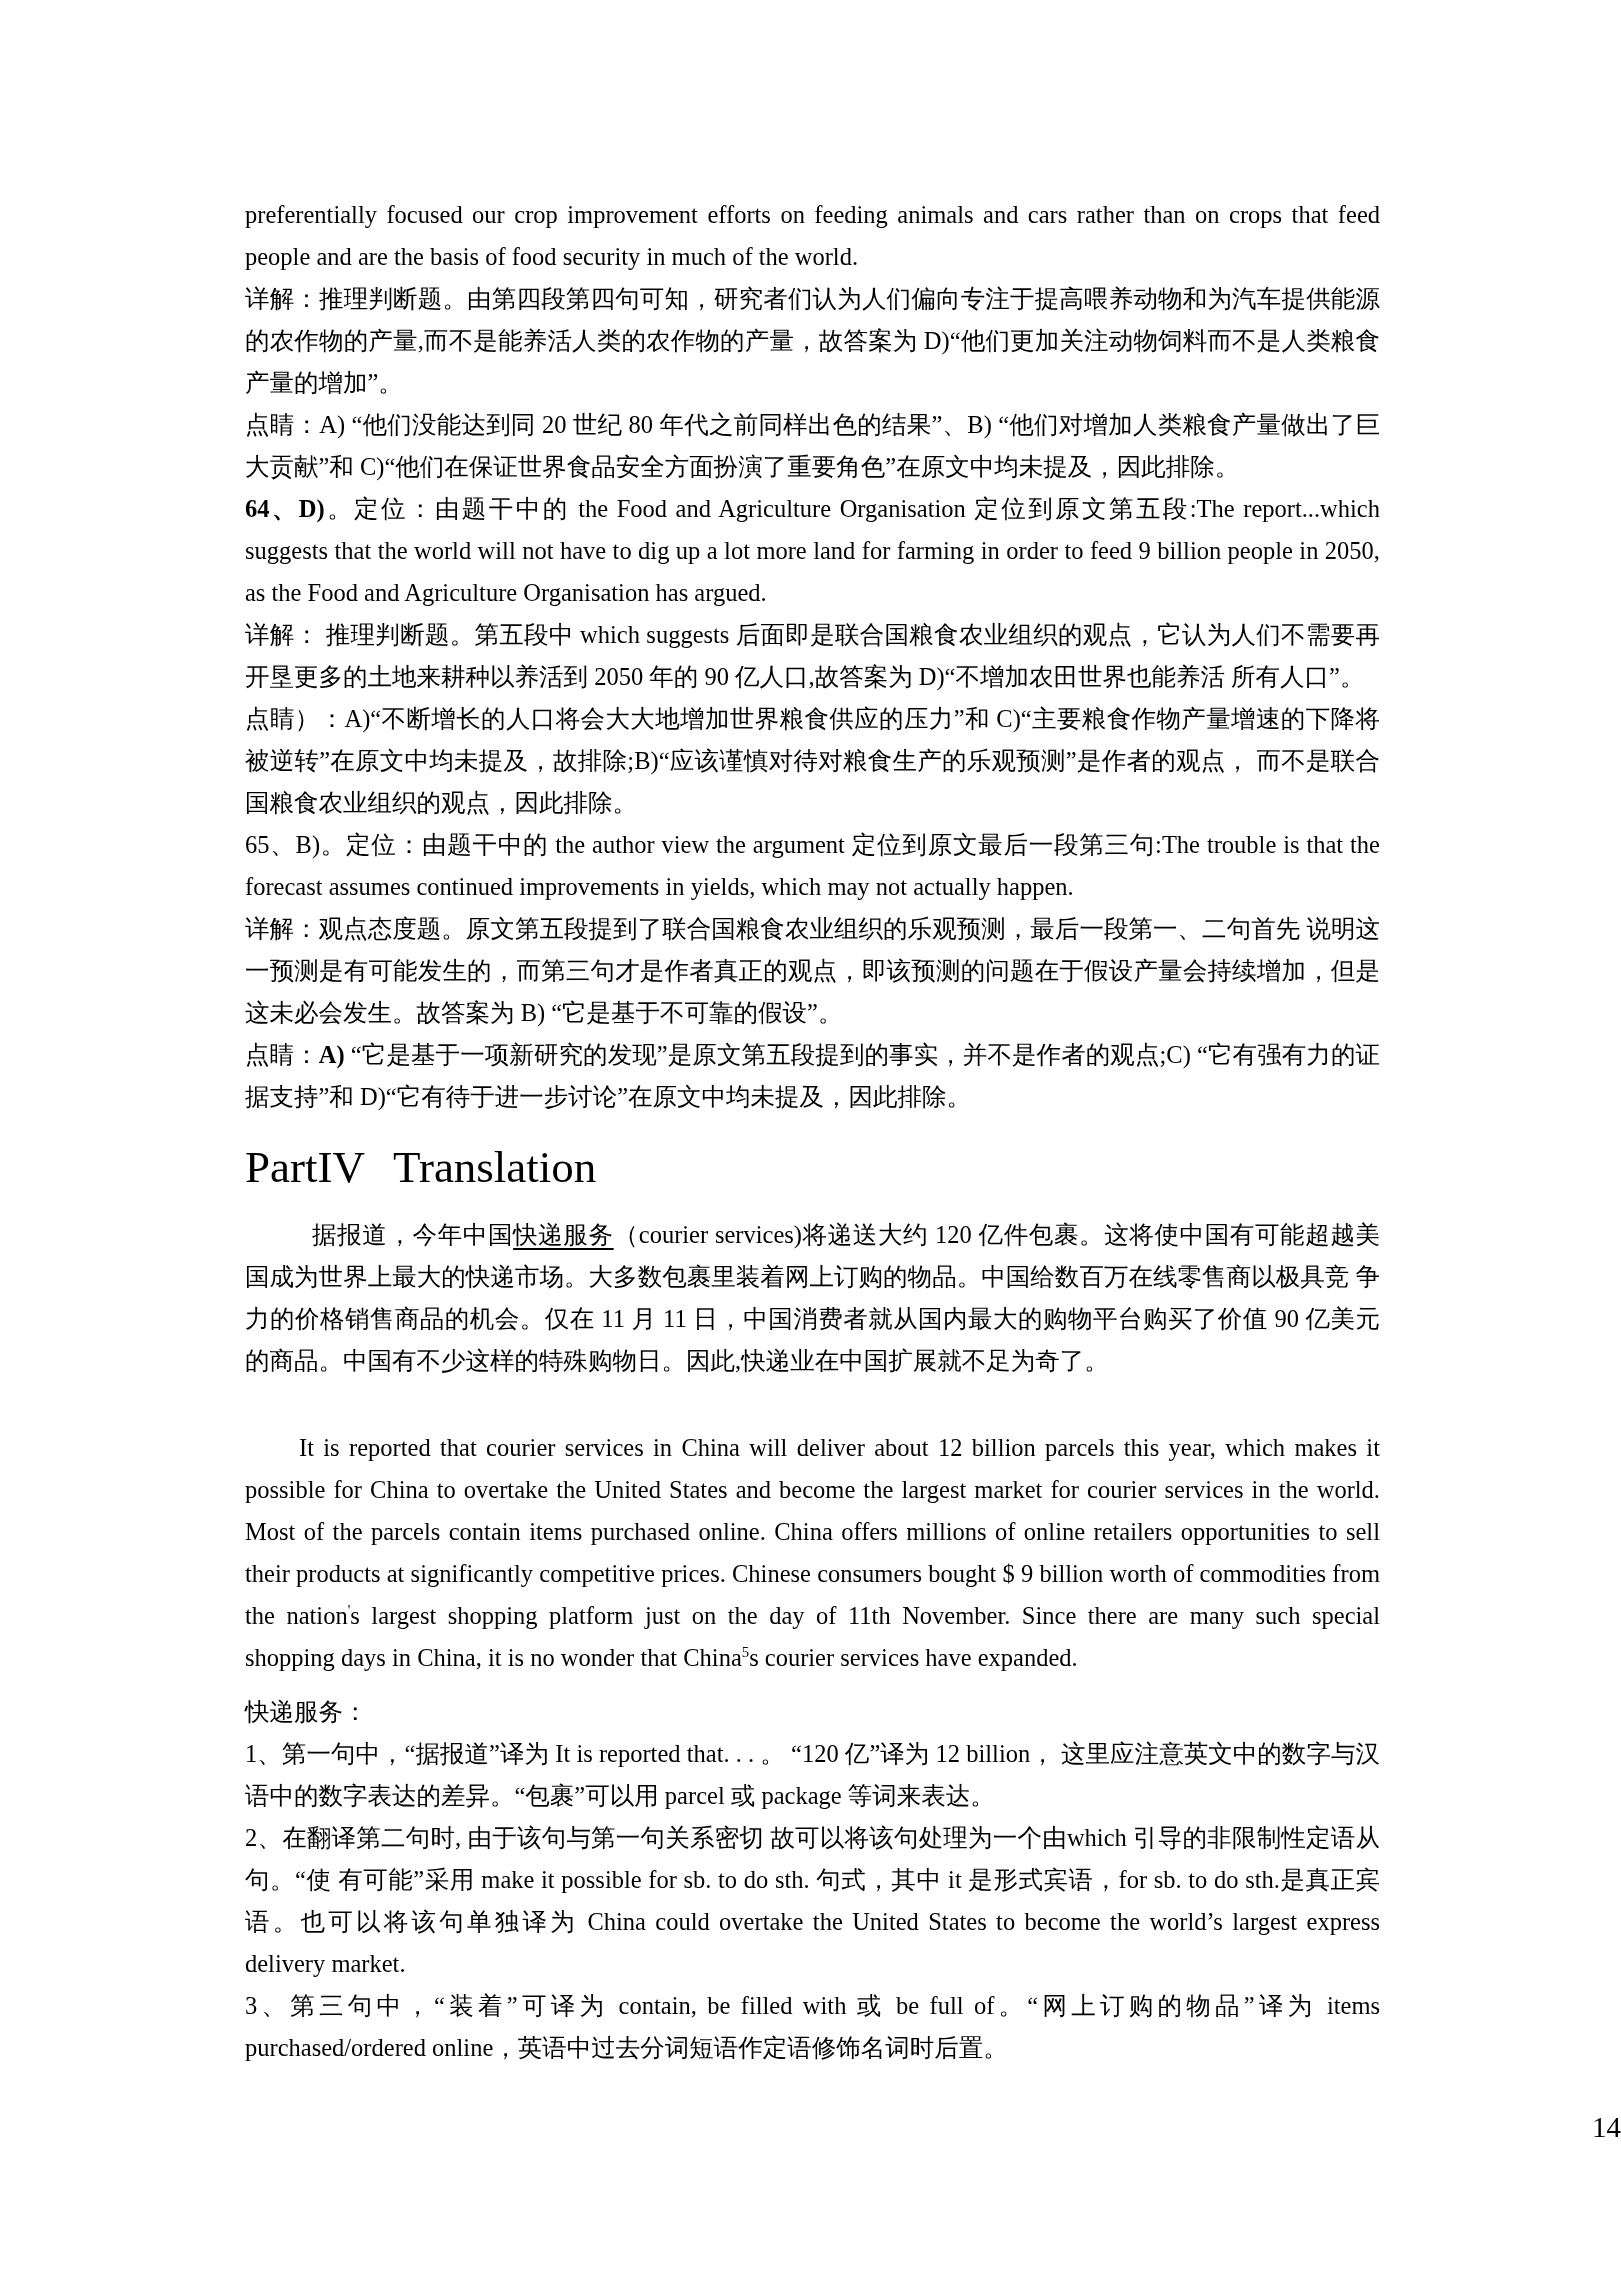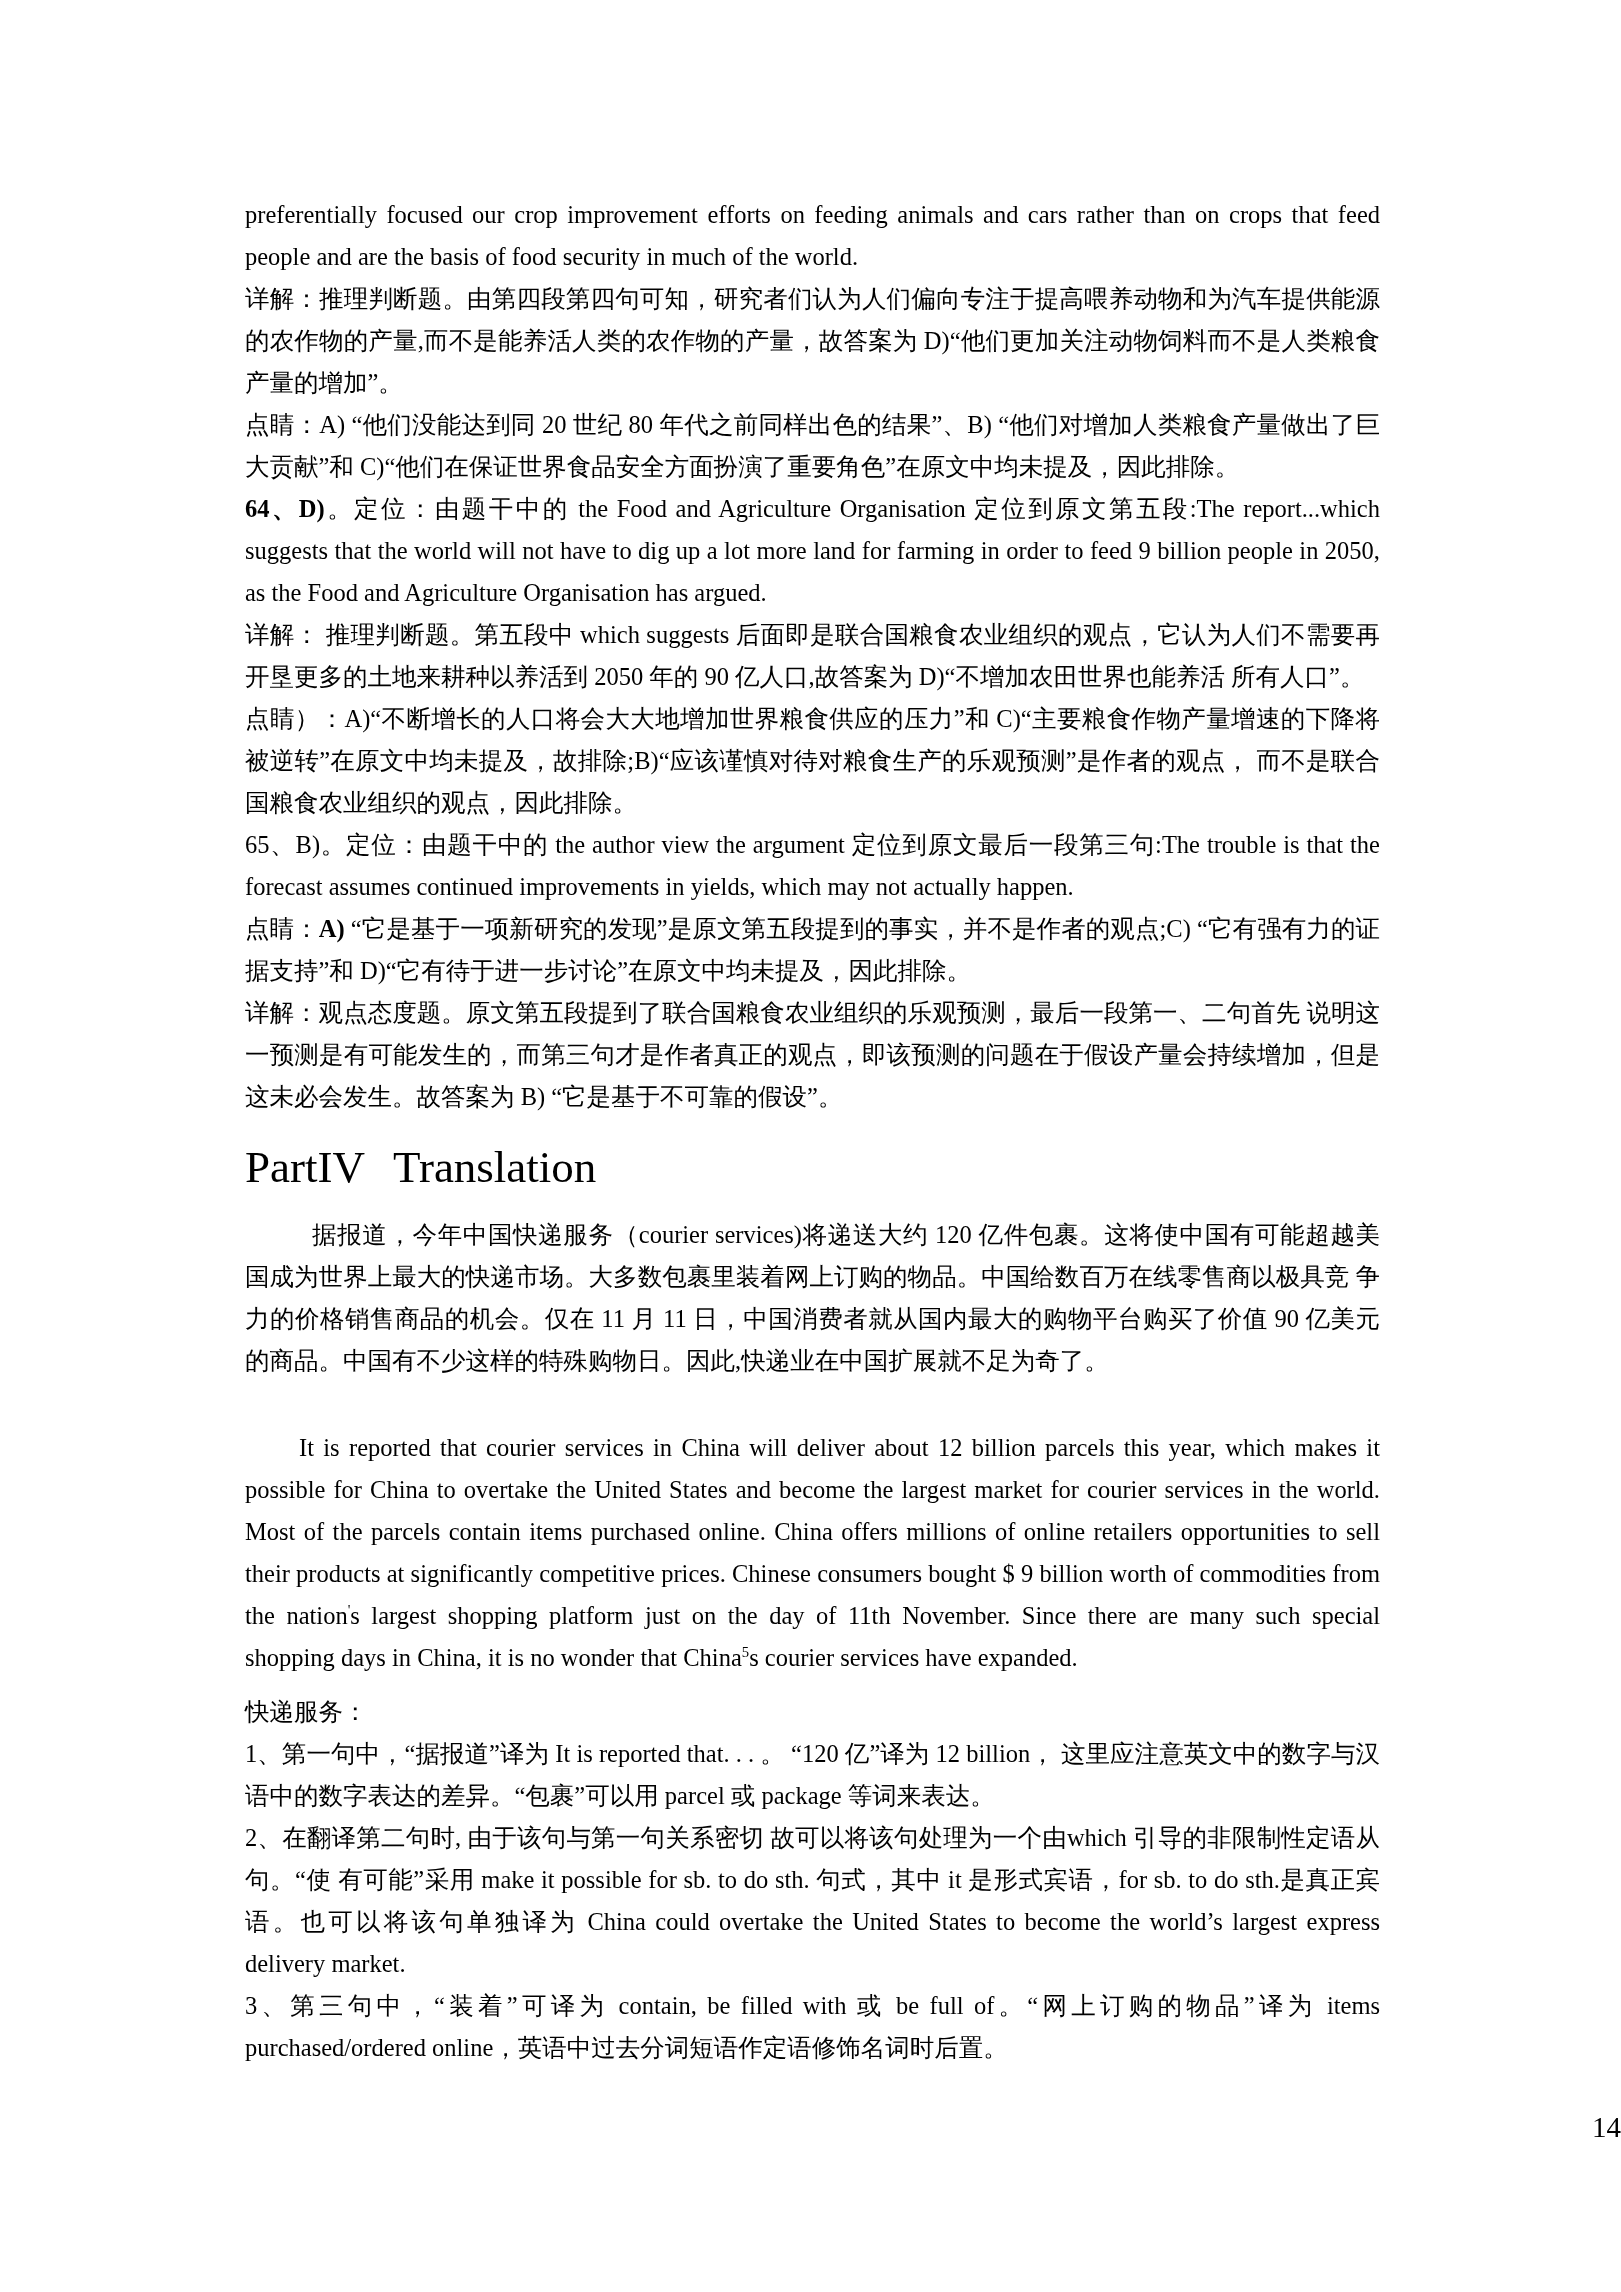--- a/index.html
+++ b/index.html
@@ -23,21 +23,21 @@
     width: 1135px;
   }
   .p {
     font-size: 24.5px;
     line-height: 42px;
     text-align: justify;
     margin: 0;
     word-break: normal;
   }
   .p .b   { font-weight: bold; }
-  .p .u   { text-underline-offset: 4.9px; }
+  .p .u   { text-decoration: underline; text-underline-offset: 4.9px; }
   .p .sup { vertical-align: super; font-size: 14.7px; line-height: 0; }
   .hd {
     font-size: 45px;
     line-height: 55px;
     margin: 21.6px 0 19.6px 0;
     text-align: left;
   }
   .hd .part  { font-weight: normal; }
   .hd .title { margin-left: 28px; font-weight: normal; }
   .gap { width: 100%; }
@@ -56,22 +56,22 @@
 
 <div class="page">
   <div class="content">
       <div class="p"><span>preferentially focused our crop improvement efforts on feeding animals and cars rather than on crops that feed people and are the basis of food security in much of the world.</span></div>
       <div class="p"><span>详解：推理判断题。由第四段第四句可知，研究者们认为人们偏向专注于提高喂养动物和为汽车提供能源的农作物的产量,而不是能养活人类的农作物的产量，故答案为 D)“他们更加关注动物饲料而不是人类粮食产量的增加”。</span></div>
       <div class="p"><span>点睛：A) “他们没能达到同 20 世纪 80 年代之前同样出色的结果”、B) “他们对增加人类粮食产量做出了巨大贡献”和 C)“他们在保证世界食品安全方面扮演了重要角色”在原文中均未提及，因此排除。</span></div>
       <div class="p"><span class="b">64、D)</span><span>。定位：由题干中的 the Food and Agriculture Organisation 定位到原文第五段:The report...which suggests that the world will not have to dig up a lot more land for farming in order to feed 9 billion people in 2050, as the Food and Agriculture Organisation has argued.</span></div>
       <div class="p"><span>详解： 推理判断题。第五段中 which suggests 后面即是联合国粮食农业组织的观点，它认为人们不需要再开垦更多的土地来耕种以养活到 2050 年的 90 亿人口,故答案为 D)“不增加农田世界也能养活 所有人口”。</span></div>
       <div class="p"><span>点睛）：A)“不断增长的人口将会大大地增加世界粮食供应的压力”和 C)“主要粮食作物产量增速的下降将被逆转”在原文中均未提及，故排除;B)“应该谨慎对待对粮食生产的乐观预测”是作者的观点， 而不是联合国粮食农业组织的观点，因此排除。</span></div>
       <div class="p"><span>65、B)。定位：由题干中的 the author view the argument 定位到原文最后一段第三句:The trouble is that the forecast assumes continued improvements in yields, which may not actually happen.</span></div>
+      <div class="p"><span>详解：观点态度题。原文第五段提到了联合国粮食农业组织的乐观预测，最后一段第一、二句首先 说明这一预测是有可能发生的，而第三句才是作者真正的观点，即该预测的问题在于假设产量会持续增加，但是这未必会发生。故答案为 B) “它是基于不可靠的假设”。</span></div>
       <div class="p"><span>点睛：</span><span class="b">A)</span><span> “它是基于一项新研究的发现”是原文第五段提到的事实，并不是作者的观点;C) “它有强有力的证据支持”和 D)“它有待于进一步讨论”在原文中均未提及，因此排除。</span></div>
-      <div class="p"><span>详解：观点态度题。原文第五段提到了联合国粮食农业组织的乐观预测，最后一段第一、二句首先 说明这一预测是有可能发生的，而第三句才是作者真正的观点，即该预测的问题在于假设产量会持续增加，但是这未必会发生。故答案为 B) “它是基于不可靠的假设”。</span></div>
       <div class="hd"><span class="part">PartIV</span><span class="title">Translation</span></div>
       <div class="p" style="text-indent: 67px;"><span>据报道，今年中国</span><span class="u">快递服务</span><span>（courier services)将递送大约 120 亿件包裹。这将使中国有可能超越美国成为世界上最大的快递市场。大多数包裹里装着网上订购的物品。中国给数百万在线零售商以极具竞 争力的价格销售商品的机会。仅在 11 月 11 日，中国消费者就从国内最大的购物平台购买了价值 90 亿美元的商品。中国有不少这样的特殊购物日。因此,快递业在中国扩展就不足为奇了。</span></div>
       <div class="gap" style="height: 45px;"></div>
       <div class="p" style="text-indent: 54px;"><span>It is reported that courier services in China will deliver about 12 billion parcels this year, which makes it possible for China to overtake the United States and become the largest market for courier services in the world. Most of the parcels contain items purchased online. China offers millions of online retailers opportunities to sell their products at significantly competitive prices. Chinese consumers bought $ 9 billion worth of commodities from the nation</span><span class="sup">'</span><span>s largest shopping platform just on the day of 11th November. Since there are many such special shopping days in China, it is no wonder that China</span><span class="sup">5</span><span>s courier services have expanded.</span></div>
       <div class="gap" style="height: 11.8px;"></div>
       <div class="p"><span>快递服务：</span></div>
       <div class="p"><span>1、第一句中，“据报道”译为 It is reported that. . . 。 “120 亿”译为 12 billion， 这里应注意英文中的数字与汉语中的数字表达的差异。“包裹”可以用 parcel 或 package 等词来表达。</span></div>
       <div class="p"><span>2、在翻译第二句时, 由于该句与第一句关系密切 故可以将该句处理为一个由which 引导的非限制性定语从句。“使 有可能”采用 make it possible for sb. to do sth. 句式，其中 it 是形式宾语，for sb. to do sth.是真正宾语。也可以将该句单独译为 China could overtake the United States to become the world’s largest express delivery market.</span></div>
       <div class="p"><span>3、第三句中，“装着”可译为 contain, be filled with 或 be full of。“网上订购的物品”译为 items purchased/ordered online，英语中过去分词短语作定语修饰名词时后置。</span></div>
     </div>

